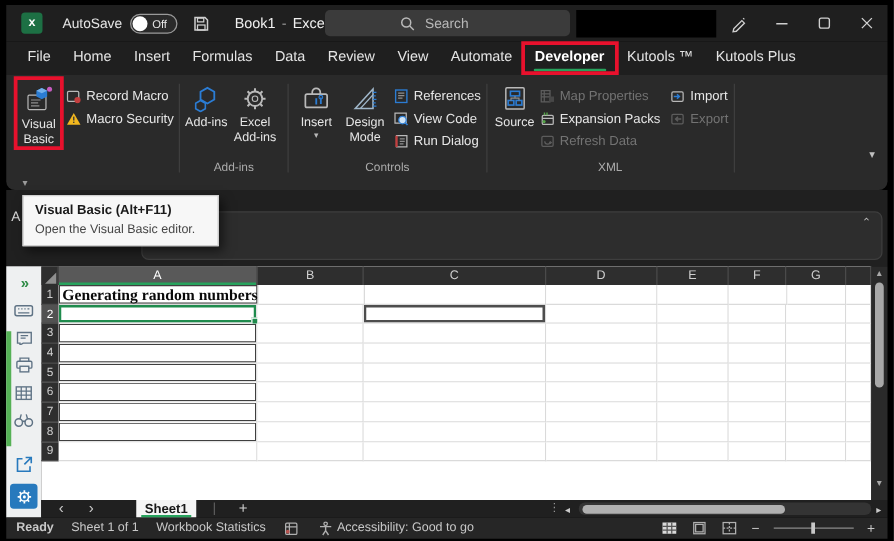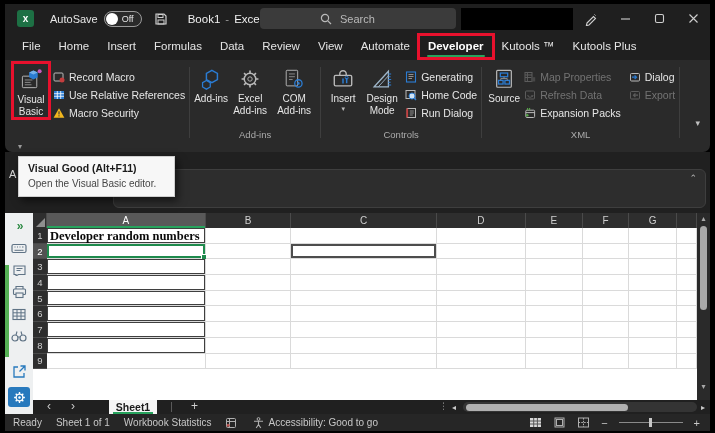--- a/index.html
+++ b/index.html
@@ -109,21 +109,21 @@
   .hs-dots{position:absolute;left:406px;top:0;color:#9a9a9a;font-size:9px;line-height:13px;}
   .hscroll-track{position:absolute;left:430px;top:2px;width:234px;height:10px;background:#343434;border-radius:5px;}
   .hthumb{position:absolute;left:3px;top:1.5px;width:162px;height:7px;background:#b0b0b0;border-radius:4px;}
   .hs-left{position:absolute;left:419px;top:1px;}
   .hs-right{position:absolute;left:668px;top:1px;}
 
   
   .statusbar{position:absolute;left:5px;top:414px;width:705px;height:17px;background:#262626;
              display:flex;align-items:center;font-size:10px;color:#c8c8c8;}
   .st-item{margin-left:14px;white-space:nowrap;}
-  .st-item:first-child{margin-left:8px;}
+  .st-item:first-child{margin-left:8px;font-weight:bold;}
   .st-icon{margin-left:14px;display:flex;align-items:center;justify-content:center;}
   .st-right{margin-left:auto;display:flex;align-items:center;gap:11px;padding-right:10px;}
   .zoomtrack{width:64px;height:1px;background:#8a8a8a;position:relative;}
   .zoomhandle{position:absolute;left:30px;top:-4px;width:3px;height:9px;background:#c8c8c8;}
   .zsign{color:#c8c8c8;font-size:11px;line-height:10px;}
 </style>
 </head>
 <body>
 
 <div class="stage">
@@ -216,27 +216,20 @@
         <div class="smallcol">
           <div class="smallbtn">
             <svg width="12" height="12" viewBox="0 0 12 12">
                 <rect x="1" y="2" width="9" height="8" rx="1" fill="none" stroke="#b9b9b9"></rect>
                 <circle cx="9" cy="9" r="2.5" fill="#c43e3e"></circle>
               </svg>
             <span>Record Macro</span>
           </div>
           <div class="smallbtn">
             <svg width="12" height="12" viewBox="0 0 12 12">
-                <rect x="1" y="2" width="10" height="8" fill="#2b7cd3"></rect>
-                <path d="M1 4.7h10M1 7.3h10M4.3 2v8M7.7 2v8" stroke="#fff" stroke-width=".8"></path>
-              </svg>
-            <span>Use Relative References</span>
-          </div>
-          <div class="smallbtn">
-            <svg width="12" height="12" viewBox="0 0 12 12">
                 <path d="M6 1.3l5.4 9.4H.6z" fill="#f2b71e"></path>
                 <rect x="5.45" y="4.3" width="1.1" height="3.1" fill="#3a3a3a"></rect>
                 <rect x="5.45" y="8.3" width="1.1" height="1.1" fill="#3a3a3a"></rect>
               </svg>
             <span>Macro Security</span>
           </div>
         </div>
       </div>
     </div>
 
@@ -251,29 +244,20 @@
             </svg>
           <span class="lbl">Add-ins</span>
         </div>
         <div class="bigbtn" style="width:44px">
           <svg width="22" height="22" viewBox="0 0 24 24">
               <circle cx="12" cy="12" r="6.3" fill="none" stroke="#b9b9b9" stroke-width="1.6"></circle>
               <circle cx="12" cy="12" r="2.4" fill="none" stroke="#b9b9b9"></circle>
               <path d="M12 2.8v3M12 18.2v3M2.8 12h3M18.2 12h3M5.5 5.5l2.1 2.1M16.4 16.4l2.1 2.1M18.5 5.5l-2.1 2.1M7.6 16.4l-2.1 2.1" stroke="#b9b9b9" stroke-width="1.8"></path>
             </svg>
           <span class="lbl">Excel Add-ins</span>
-        </div>
-        <div class="bigbtn" style="width:44px">
-          <svg width="22" height="22" viewBox="0 0 24 24">
-              <rect x="3.5" y="2.5" width="12.5" height="17" rx="1" fill="none" stroke="#b9b9b9"></rect>
-              <path d="M6.5 6.5h6.5M6.5 9.5h6.5M6.5 12.5h4" stroke="#8f8f8f"></path>
-              <circle cx="16.8" cy="16.8" r="4" fill="none" stroke="#2b7cd3" stroke-width="1.4"></circle>
-              <circle cx="16.8" cy="16.8" r="1.4" fill="#2b7cd3"></circle>
-            </svg>
-          <span class="lbl">COM Add-ins</span>
         </div>
       </div>
       <div class="rgl">Add-ins</div>
     </div>
 
     <div class="rsep"></div>
 
     <div class="rgroup">
       <div class="rgc">
         <div class="bigbtn" style="width:36px">
@@ -293,29 +277,29 @@
               <path d="M8 20.5L19 8.5" stroke="#9fb6c9" stroke-width="1"></path>
             </svg>
           <span class="lbl">Design Mode</span>
         </div>
         <div class="smallcol">
           <div class="smallbtn">
             <svg width="12" height="12" viewBox="0 0 12 12">
                 <rect x="1.5" y="1" width="9" height="10" fill="none" stroke="#2b7cd3" stroke-width="1.1"></rect>
                 <path d="M3.5 3.5h5M3.5 5.5h5M3.5 7.5h3.5" stroke="#8f8f8f"></path>
               </svg>
-            <span>Generating</span>
+            <span>References</span>
           </div>
           <div class="smallbtn">
             <svg width="12" height="12" viewBox="0 0 12 12">
                 <rect x="1" y="1.5" width="9" height="8" fill="none" stroke="#b9b9b9"></rect>
                 <circle cx="7" cy="7" r="3" fill="#cfe3f5" stroke="#2b7cd3"></circle>
                 <path d="M9.2 9.2L11 11" stroke="#2b7cd3" stroke-width="1.4"></path>
               </svg>
-            <span>Home Code</span>
+            <span>View Code</span>
           </div>
           <div class="smallbtn">
             <svg width="12" height="12" viewBox="0 0 12 12">
                 <rect x="2.2" y="1.5" width="8.3" height="9" fill="none" stroke="#b9b9b9"></rect>
                 <path d="M2.2 1.5v9" stroke="#c43e3e" stroke-width="1.8"></path>
                 <path d="M4.8 4h4M4.8 6h4M4.8 8h3" stroke="#8f8f8f"></path>
               </svg>
             <span>Run Dialog</span>
           </div>
         </div>
@@ -339,45 +323,45 @@
         </div>
         <div class="smallcol">
           <div class="smallbtn disabled">
             <svg width="12" height="12" viewBox="0 0 12 12" opacity=".45">
                 <rect x="1" y="1.5" width="7" height="9" fill="none" stroke="#9a9a9a"></rect>
                 <path d="M1 4h7M1 6.5h7M3.4 1.5v9" stroke="#9a9a9a"></path>
                 <rect x="7.2" y="6.2" width="4" height="4.3" fill="#6b6b6b"></rect>
               </svg>
             <span>Map Properties</span>
           </div>
-          <div class="smallbtn disabled">
-            <svg width="12" height="12" viewBox="0 0 12 12" opacity=".45">
-                <rect x="1.5" y="2" width="9" height="8" rx="1" fill="none" stroke="#9a9a9a"></rect>
-                <path d="M3.8 6a2.3 2.3 0 104.6 0" fill="none" stroke="#9a9a9a"></path>
-                <path d="M7.5 6.6l.9 1 1-.9" fill="none" stroke="#9a9a9a"></path>
-              </svg>
-            <span>Refresh Data</span>
-          </div>
           <div class="smallbtn">
             <svg width="12" height="12" viewBox="0 0 12 12">
                 <rect x="1.8" y="3.2" width="8.8" height="7.3" rx="1" fill="none" stroke="#b9b9b9"></rect>
                 <path d="M1.8 5.6h8.8" stroke="#b9b9b9"></path>
                 <path d="M3.6 1v2.2M5.6 1v2.2" stroke="#57a64a" stroke-width="1.1"></path>
                 <circle cx="3.2" cy="8.2" r="1.3" fill="#57a64a"></circle>
               </svg>
             <span>Expansion Packs</span>
           </div>
+          <div class="smallbtn disabled">
+            <svg width="12" height="12" viewBox="0 0 12 12" opacity=".45">
+                <rect x="1.5" y="2" width="9" height="8" rx="1" fill="none" stroke="#9a9a9a"></rect>
+                <path d="M3.8 6a2.3 2.3 0 104.6 0" fill="none" stroke="#9a9a9a"></path>
+                <path d="M7.5 6.6l.9 1 1-.9" fill="none" stroke="#9a9a9a"></path>
+              </svg>
+            <span>Refresh Data</span>
+          </div>
         </div>
         <div class="smallcol" style="margin-left:8px">
           <div class="smallbtn">
             <svg width="12" height="12" viewBox="0 0 12 12">
                 <rect x="1.5" y="2.5" width="9" height="7.5" rx="1" fill="none" stroke="#b9b9b9"></rect>
                 <path d="M3 6.2h4.2M5.6 4.4l1.9 1.8-1.9 1.8" fill="none" stroke="#2b7cd3" stroke-width="1.2"></path>
               </svg>
-            <span>Dialog</span>
+            <span>Import</span>
           </div>
           <div class="smallbtn disabled">
             <svg width="12" height="12" viewBox="0 0 12 12" opacity=".45">
                 <rect x="1.5" y="2.5" width="9" height="7.5" rx="1" fill="none" stroke="#9a9a9a"></rect>
                 <path d="M9 6.2H4.8M6.4 4.4L4.5 6.2l1.9 1.8" fill="none" stroke="#9a9a9a" stroke-width="1.2"></path>
               </svg>
             <span>Export</span>
           </div>
         </div>
       </div>
@@ -391,21 +375,21 @@
   </div>
 
   <div class="fxarea">
     <span class="namebox-frag">A</span>
     <div class="fxpanel">
       <span class="fx-expand">⌃</span>
     </div>
   </div>
 
   <div class="tooltip">
-    <div class="tt-title">Visual Good (Alt+F11)</div>
+    <div class="tt-title">Visual Basic (Alt+F11)</div>
     <div class="tt-body">Open the Visual Basic editor.</div>
   </div>
 
   <div class="sidebar">
     <div class="sb-strip"></div>
     <div class="sb-arrows">»</div>
     <span class="sb-item">
       <svg width="16" height="13" viewBox="0 0 16 13">
           <rect x="1" y="2.5" width="14" height="8" rx="1.5" fill="none" stroke="#5f7385" stroke-width="1.2"></rect>
           <path d="M3.5 5h1M6 5h1M8.5 5h1M11 5h1.5M3.5 8.3h9" stroke="#5f7385"></path>
@@ -460,21 +444,21 @@
         <div class="ch" style="width: 146px;">C</div>
         <div class="ch" style="width: 90px;">D</div>
         <div class="ch" style="width: 57px;">E</div>
         <div class="ch" style="width: 47px;">F</div>
         <div class="ch" style="width: 48px;">G</div>
         <div class="ch" style="width: 20px;"></div>
       </div>
     <div>
         <div class="grow">
           <div class="rh">1</div>
-          <div class="cell cell-title cell-boxed" style="width: 160px;">Developer random numbers</div>
+          <div class="cell cell-title cell-boxed" style="width: 160px;">Generating random numbers</div>
           <div class="cell" style="width: 86px;"></div>
           <div class="cell" style="width: 146px;"></div>
           <div class="cell" style="width: 90px;"></div>
           <div class="cell" style="width: 57px;"></div>
           <div class="cell" style="width: 47px;"></div>
           <div class="cell" style="width: 48px;"></div>
           <div class="cell" style="width: 20px;"></div>
         </div>
         <div class="grow">
           <div class="rh rh-sel">2</div>

